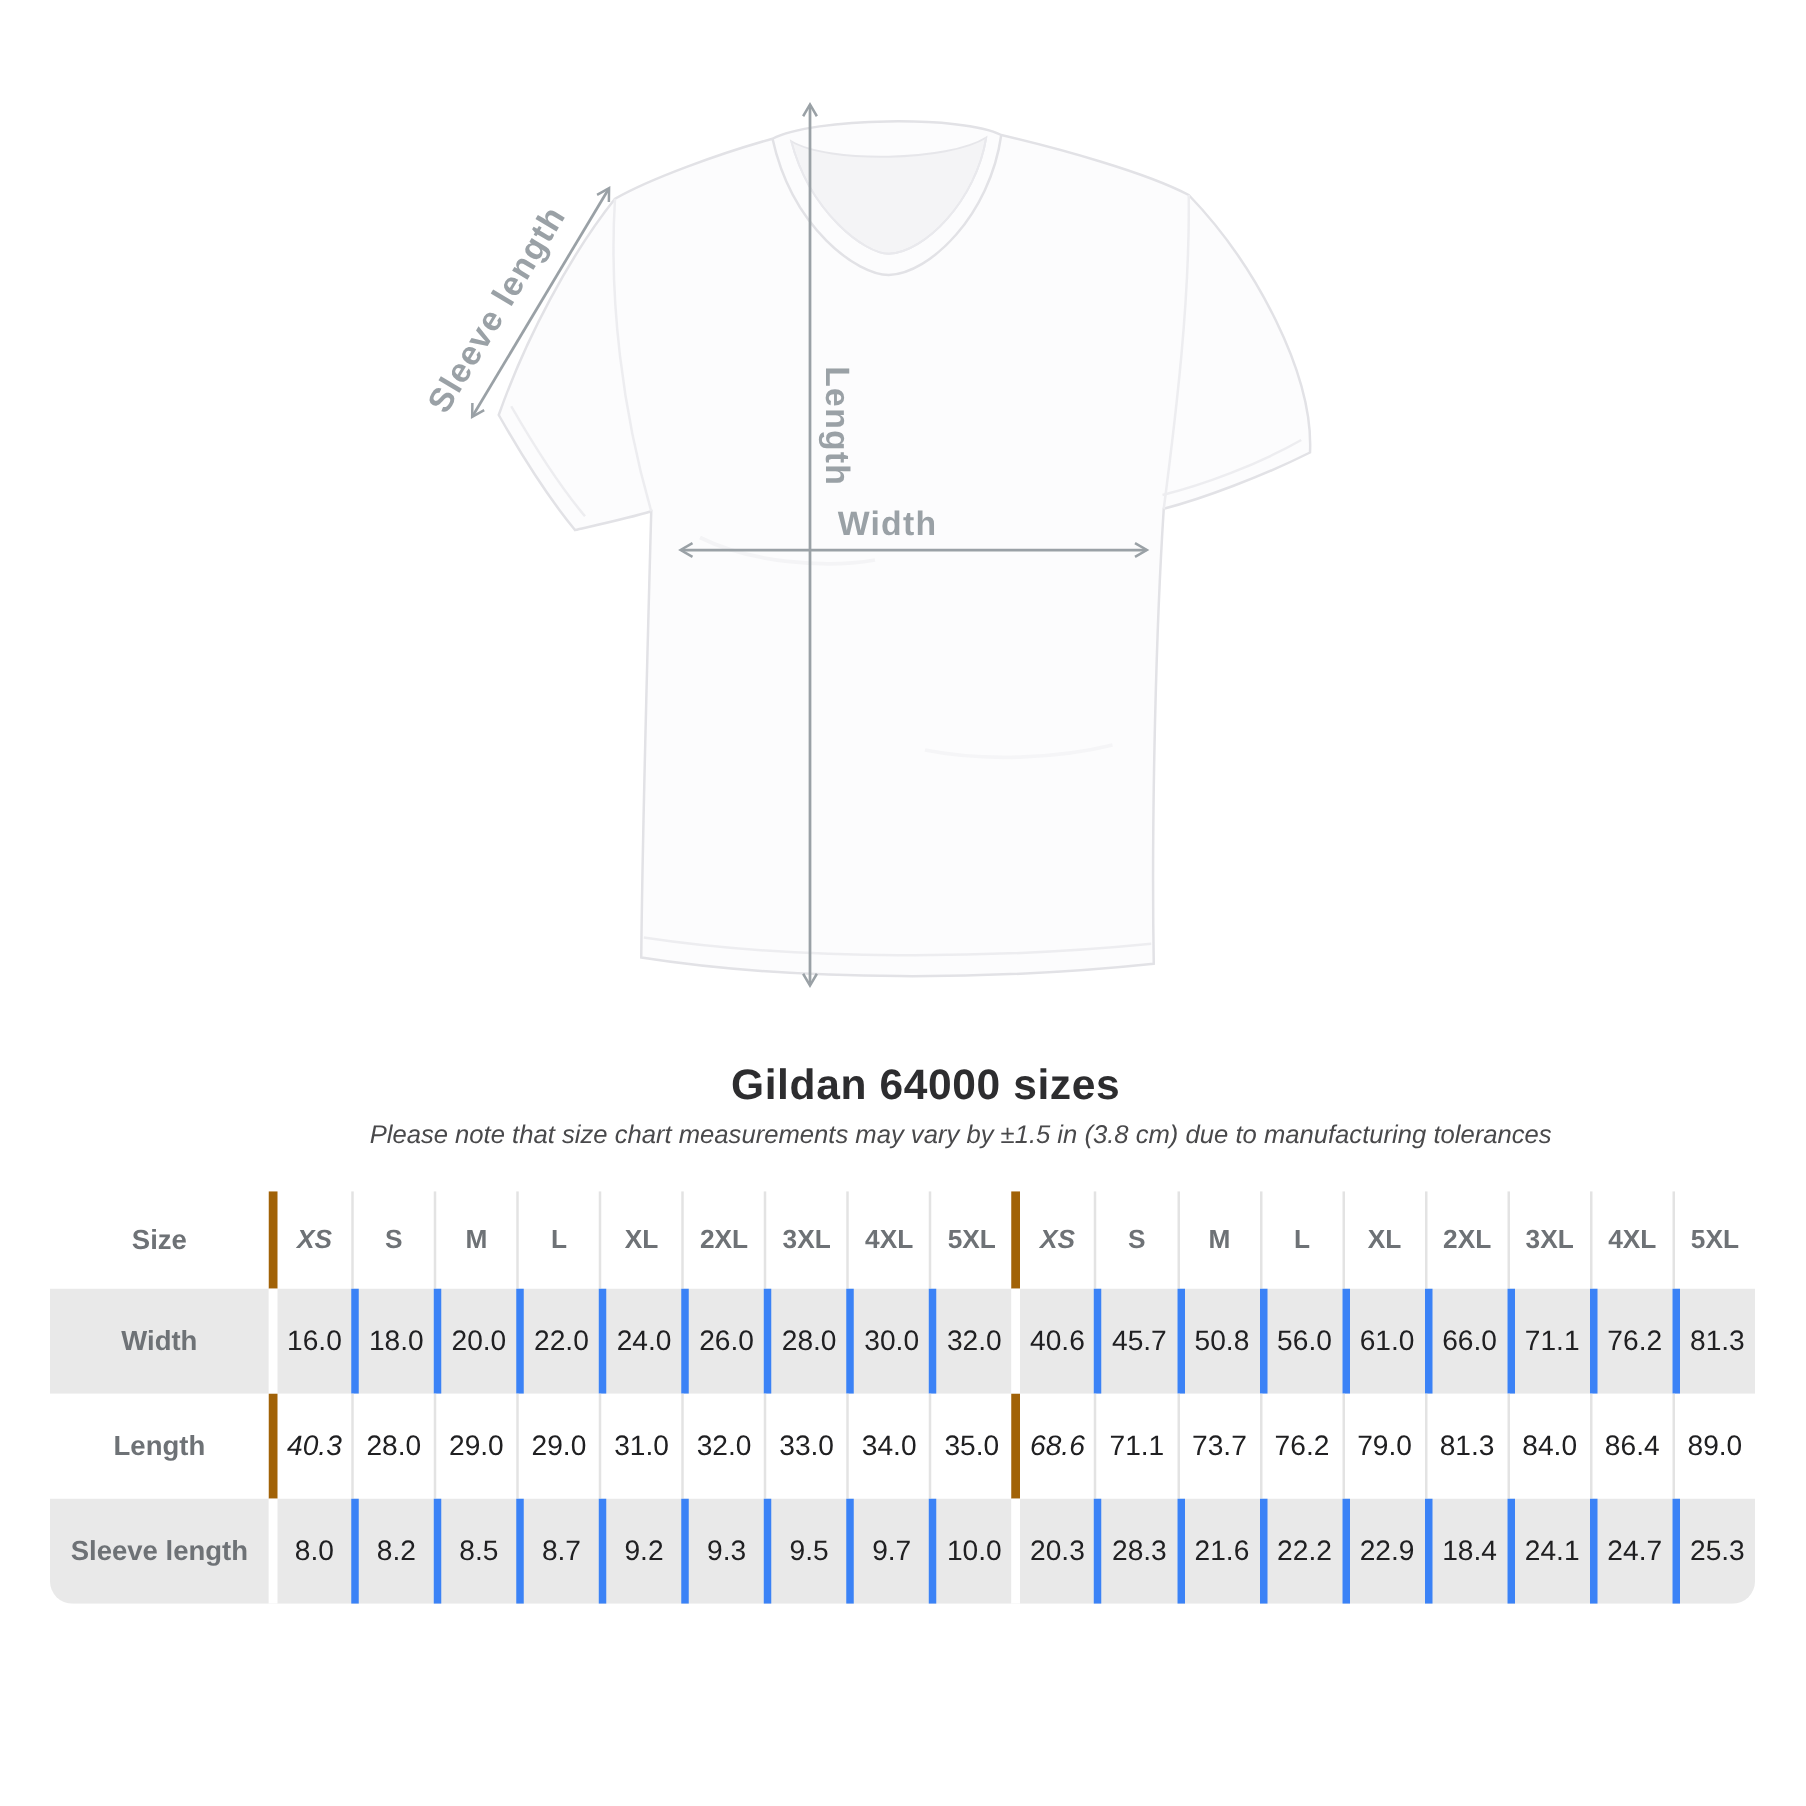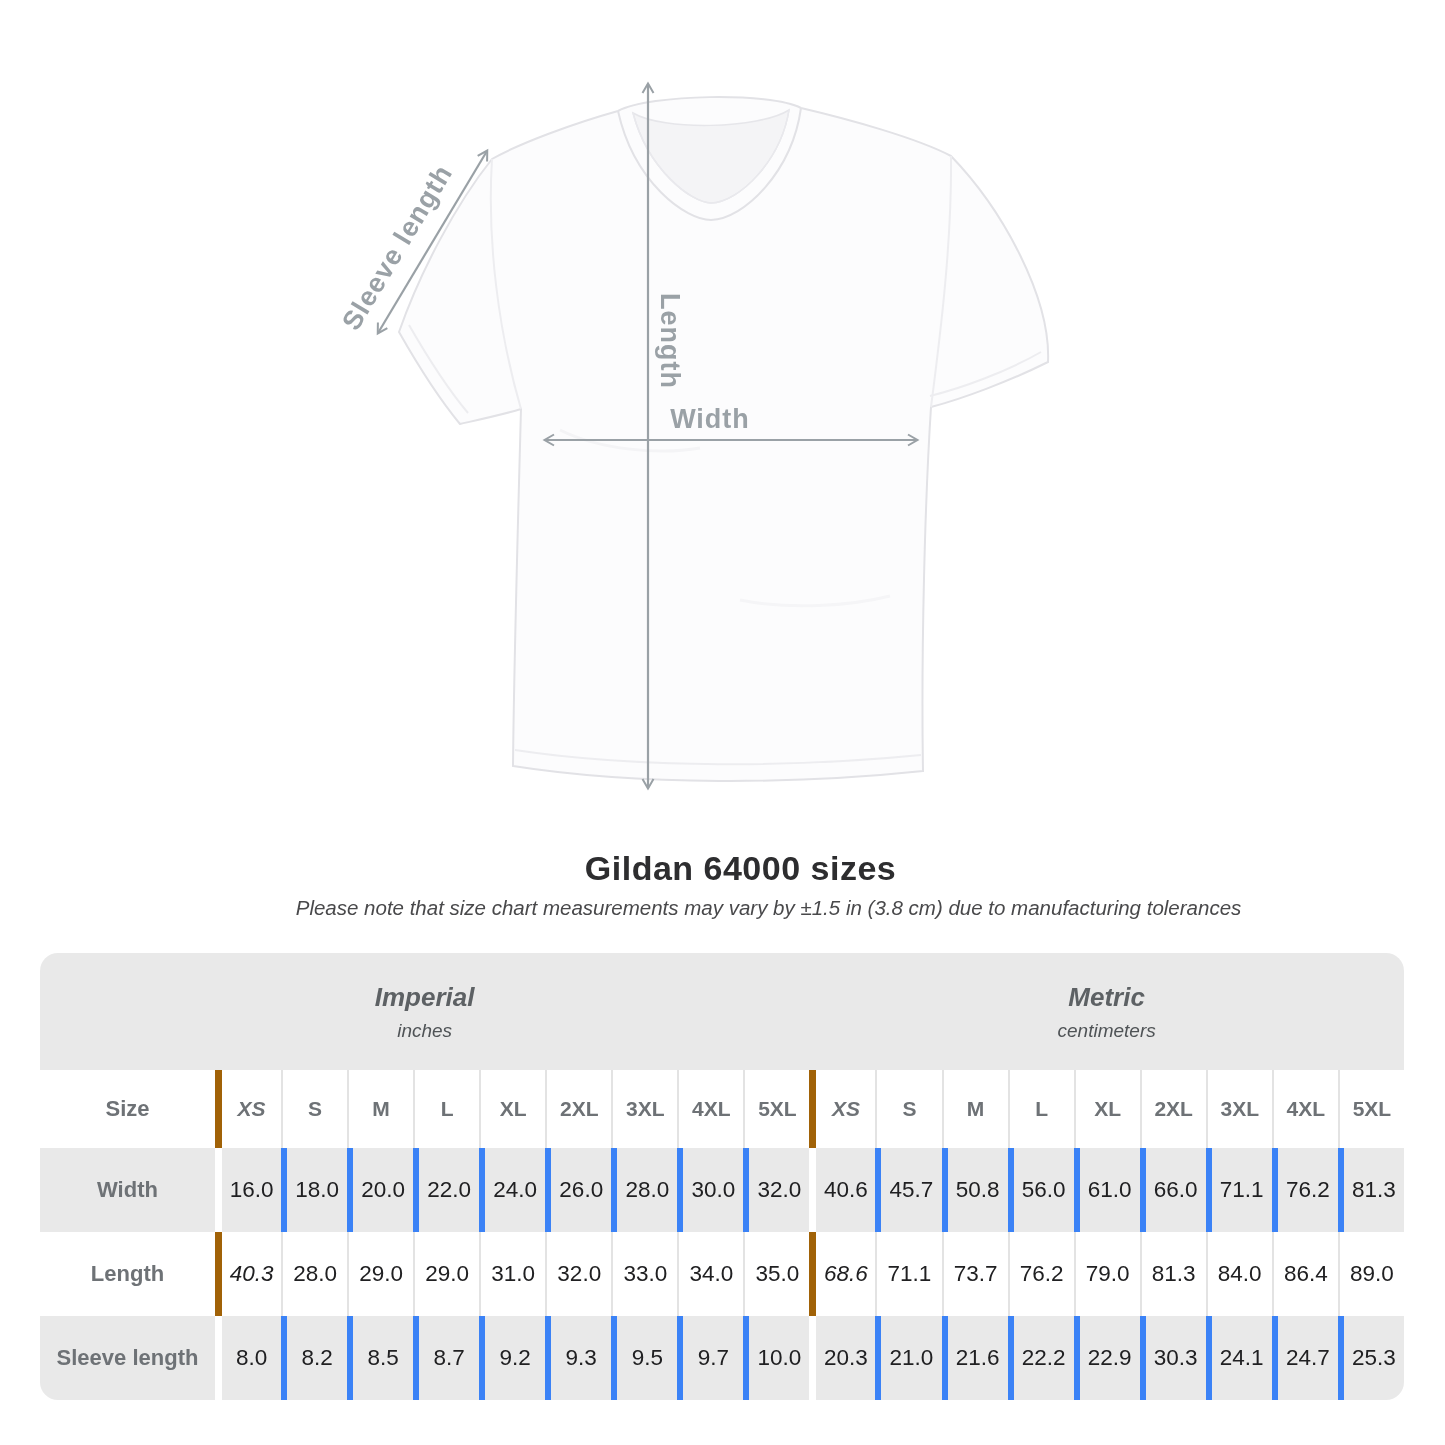--- a/index.html
+++ b/index.html
@@ -105,30 +105,20 @@
 
     <text class="dim-label" x="405" y="252" text-anchor="middle" transform="rotate(-59 405 252)">Sleeve length</text>
     <text class="dim-label" x="661" y="341" text-anchor="middle" transform="rotate(90 661 341)">Length</text>
     <text class="dim-label" x="710" y="428" text-anchor="middle">Width</text>
   </svg>
 
   <div class="title">Gildan 64000 sizes</div>
   <div class="note">Please note that size chart measurements may vary by ±1.5 in (3.8 cm) due to manufacturing tolerances</div>
 
   <div class="table-wrap">
-    <div class="band">
-      <div class="band-half band-left">
-        <div class="band-name">Imperial</div>
-        <div class="band-unit">inches</div>
-      </div>
-      <div class="band-half band-right">
-        <div class="band-name">Metric</div>
-        <div class="band-unit">centimeters</div>
-      </div>
-    </div>
     <table class="sizes">
       <colgroup id="tbl-cols">
           <col class="c-label">
           <col>
           <col>
           <col>
           <col>
           <col>
           <col>
           <col>
@@ -213,25 +203,25 @@
             <td class="val major">8.0</td>
             <td class="val sep">8.2</td>
             <td class="val sep">8.5</td>
             <td class="val sep">8.7</td>
             <td class="val sep">9.2</td>
             <td class="val sep">9.3</td>
             <td class="val sep">9.5</td>
             <td class="val sep">9.7</td>
             <td class="val sep">10.0</td>
             <td class="val major">20.3</td>
-            <td class="val sep">21.0</td>
+            <td class="val sep">28.3</td>
             <td class="val sep">21.6</td>
             <td class="val sep">22.2</td>
             <td class="val sep">22.9</td>
-            <td class="val sep">30.3</td>
+            <td class="val sep">18.4</td>
             <td class="val sep">24.1</td>
             <td class="val sep">24.7</td>
             <td class="val sep">25.3</td>
           </tr>
         </tbody>
     </table>
   </div>
 
 </div>
 

